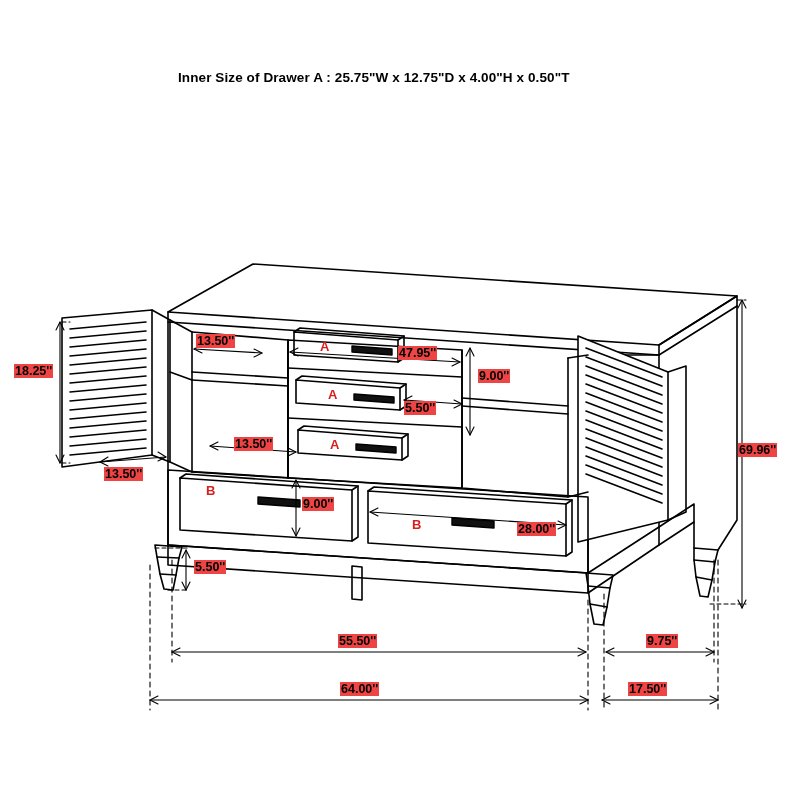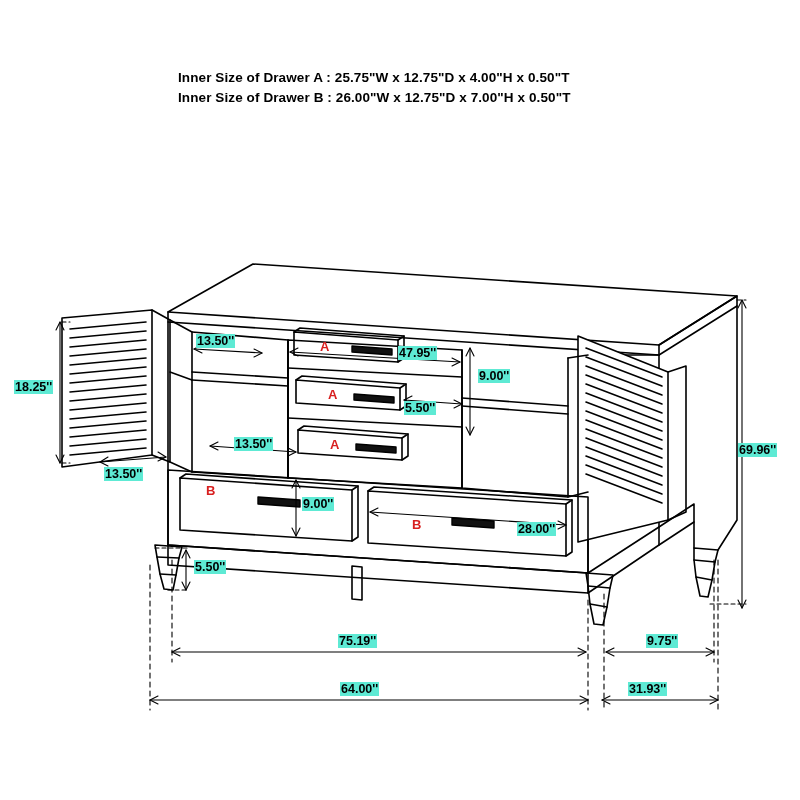--- a/index.html
+++ b/index.html
@@ -38,41 +38,40 @@
     top: 0;
     width: 800px;
     height: 800px;
   }
   .dim-label {
     position: absolute;
     font-size: 12.5px;
     font-weight: bold;
     color: #000;
     white-space: nowrap;
-    background: #5eead4;
+    background: #ef4444;
     padding: 0 1px;
     line-height: 14px;
   }
   .drawer-letter {
     position: absolute;
     font-size: 13px;
     font-weight: bold;
     color: #d81f1f;
     white-space: nowrap;
     line-height: 14px;
   }
 </style>
 </head>
 <body>
 
 <div id="stage">
 
   <div class="header-note">
     <div>Inner Size of Drawer A : 25.75"W x 12.75"D x 4.00"H x 0.50"T</div>
-    <div>Inner Size of Drawer B : 26.00"W x 12.75"D x 7.00"H x 0.50"T</div>
   </div>
 
   <svg class="dia" viewBox="0 0 800 800">
     <g fill="none" stroke="#000000" stroke-width="1.6" stroke-linejoin="round" stroke-linecap="round">
 
       <g>
         <path d="M168,312 L253,264 L737,296 L659,345 Z" fill="#ffffff"></path>
         <path d="M168,312 L168,322 L659,355 L659,345"></path>
         <path d="M659,345 L737,296 L737,306 L659,355"></path>
       </g>
@@ -286,35 +285,35 @@
           <path d="M172,560 L172,662"></path>
           <path d="M588,600 L588,710"></path>
           <path d="M604,594 L604,710"></path>
           <path d="M714,560 L714,662"></path>
           <path d="M718,560 L718,710"></path>
         </g>
       </g>
     </g>
   </svg>
 
-  <div class="dim-label" style="left:14px;  top:380px;text-align:right;">18.25''</div>
+  <div class="dim-label" style="left:14px;  top:364px;text-align:right;">18.25''</div>
   <div class="dim-label" style="left:196px; top:334px;">13.50''</div>
   <div class="dim-label" style="left:398px; top:346px;">47.95''</div>
   <div class="dim-label" style="left:478px; top:369px;">9.00''</div>
   <div class="dim-label" style="left:404px; top:401px;">5.50''</div>
   <div class="dim-label" style="left:234px; top:437px;">13.50''</div>
   <div class="dim-label" style="left:104px; top:467px;">13.50''</div>
   <div class="dim-label" style="left:302px; top:497px;">9.00''</div>
   <div class="dim-label" style="left:506px; top:522px;margin-left:11px;">28.00''</div>
   <div class="dim-label" style="left:738px; top:443px;">69.96''</div>
   <div class="dim-label" style="left:194px; top:560px;">5.50''</div>
-  <div class="dim-label" style="left:338px; top:634px;">75.19''</div>
+  <div class="dim-label" style="left:338px; top:634px;">55.50''</div>
   <div class="dim-label" style="left:646px; top:634px;">9.75''</div>
   <div class="dim-label" style="left:340px; top:682px;">64.00''</div>
-  <div class="dim-label" style="left:628px; top:682px;">31.93''</div>
+  <div class="dim-label" style="left:628px; top:682px;">17.50''</div>
 
   <div class="drawer-letter" style="left:320px; top:340px;">A</div>
   <div class="drawer-letter" style="left:328px; top:388px;">A</div>
   <div class="drawer-letter" style="left:330px; top:438px;">A</div>
   <div class="drawer-letter" style="left:206px; top:484px;">B</div>
   <div class="drawer-letter" style="left:412px; top:518px;">B</div>
 
 </div>
 
 </body></html>

